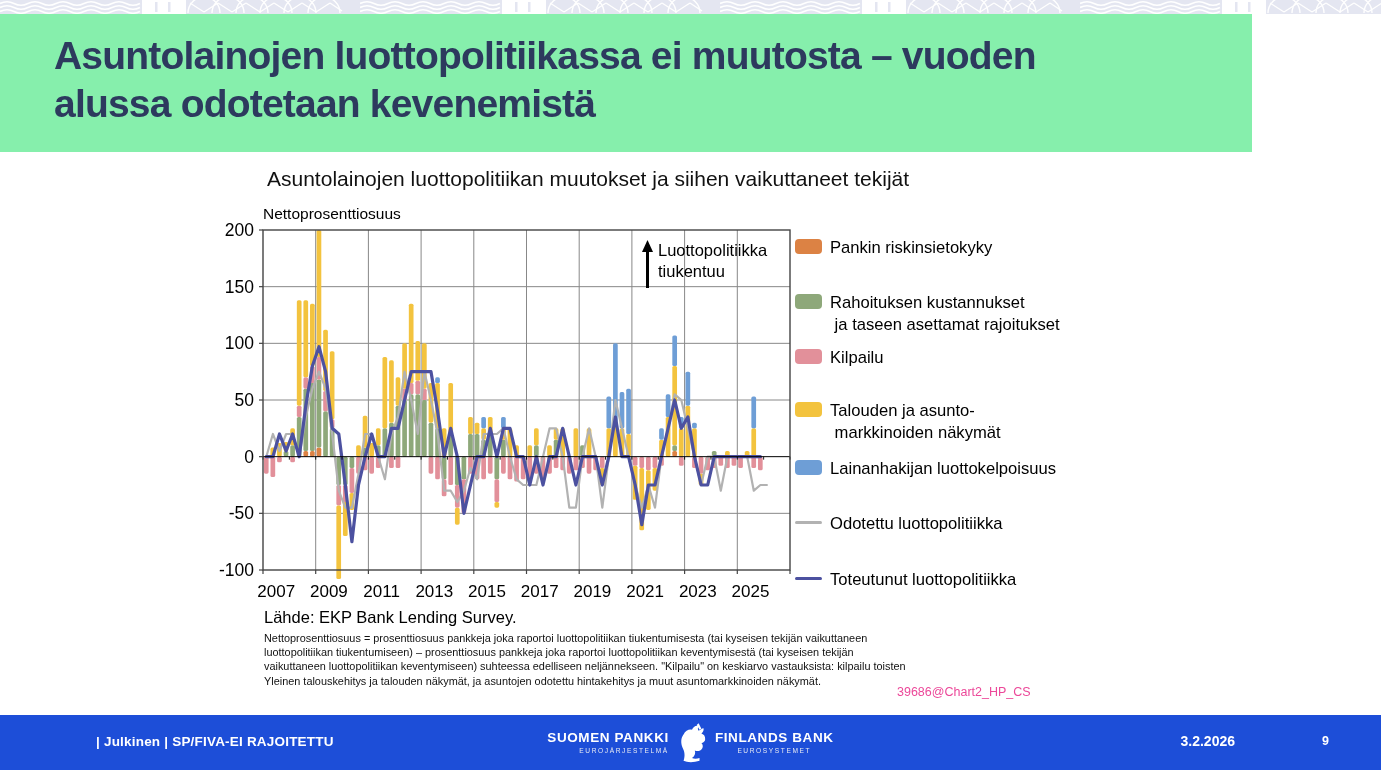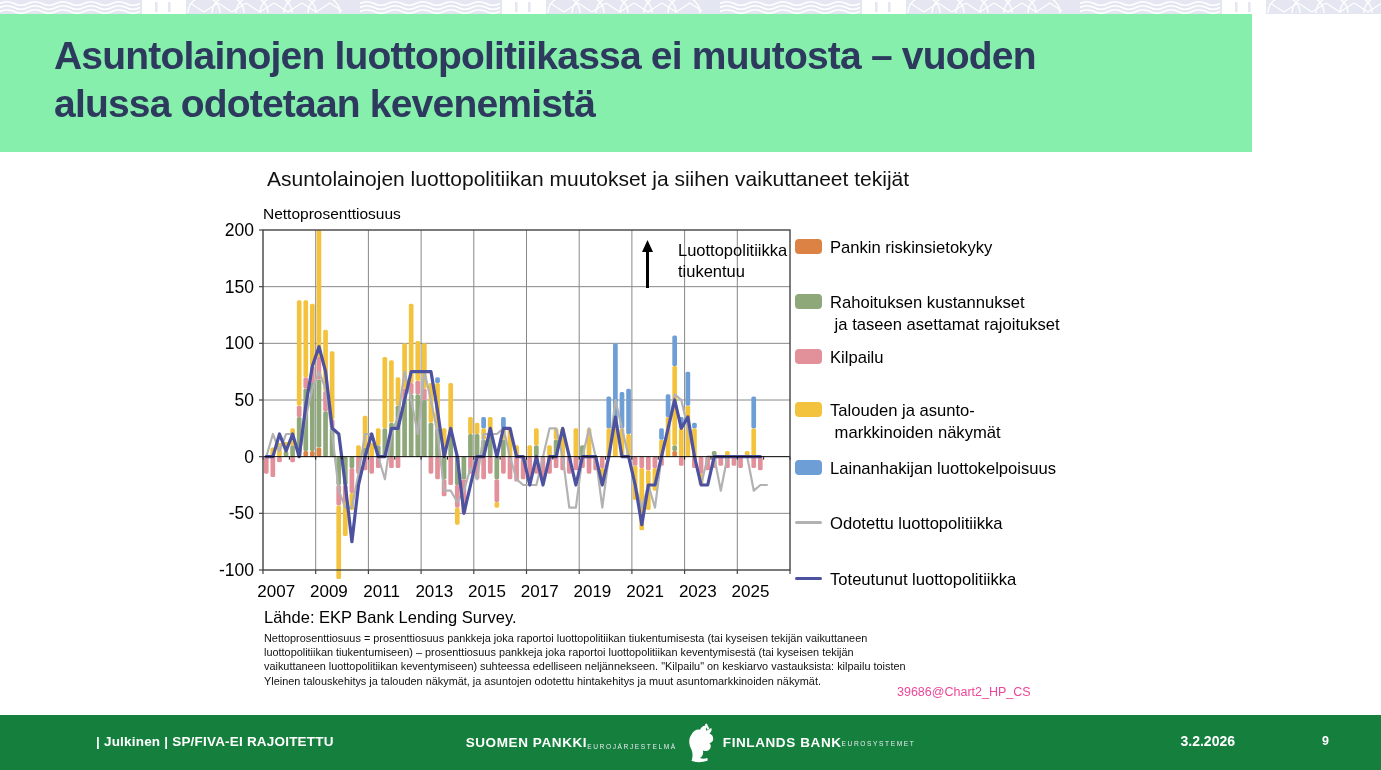--- a/index.html
+++ b/index.html
@@ -11,39 +11,39 @@
 
   .title-band { position:absolute; left:0; top:14px; width:1252px; height:138px; background:#86efac; }
   .slide-title { position:absolute; left:54px; top:18px; font-size:39px; font-weight:700;
                  color:#2d3a5e; line-height:1.24; letter-spacing:-0.8px; }
 
   .chart-title { position:absolute; left:267px; top:167px; font-size:21px; color:#111; }
   .unit-label  { position:absolute; left:263px; top:205px; font-size:15.5px; color:#000; }
 
   #chart-svg { position:absolute; left:210px; top:215px; width:600px; height:400px; }
 
-  .annotation { position:absolute; left:642px; top:240px; display:flex; gap:25px; align-items:flex-start; }
+  .annotation { position:absolute; left:642px; top:240px; display:flex; gap:5px; align-items:flex-start; }
   .annotation .txt { font-size:16.5px; line-height:1.3; color:#000; }
 
   .legend { position:absolute; left:795px; top:232px; width:310px; height:365px; }
   .legend-item { position:absolute; left:0; display:flex; align-items:flex-start;gap:8px; }
   .legend-swatch { width:27px; height:15px; border-radius:4px; flex:0 0 auto; margin-top:2px; }
   .legend-line   { width:27px; height:3.4px; border-radius:2px; flex:0 0 auto; margin-top:8px; }
   .legend-label  { font-size:16.6px; line-height:1.32; color:#000; }
 
   .source-text { position:absolute; left:264px; top:608px; font-size:16.5px; color:#000; }
   .footnote { position:absolute; left:264px; top:631px; width:660px; font-size:10.9px;
               line-height:1.3; color:#111; }
   .chart-id { position:absolute; left:897px; top:685px; font-size:12.5px; color:#ec4899; }
 
-  .footer { position:absolute; left:0; top:715px; width:1381px; height:55px; background:#15803d; color:#fff; }
+  .footer { position:absolute; left:0; top:715px; width:1381px; height:55px; background:#1d4ed8; color:#fff; }
   .classification { position:absolute; left:96px; top:19px; font-size:13.5px; font-weight:700; letter-spacing:0.2px; }
   .footer-logo { position:absolute; left:0; top:6px; width:1381px; display:flex; justify-content:center;
                  align-items:center; gap:7px; }
-  .logo-block { display:flex; flex-direction:row; }
+  .logo-block { display:flex; flex-direction:column; }
   .logo-block.left  { align-items:flex-end; text-align:right; }
   .logo-block.right { align-items:center; }
   .logo-main { font-size:13.5px; font-weight:700; letter-spacing:0.6px; }
   .logo-sub  { font-size:6.6px; letter-spacing:1.6px; margin-top:2px; color:#e8eaf2; }
   .footer-date { position:absolute; right:146px; top:18px; font-size:14px; font-weight:700; }
   .footer-page { position:absolute; right:52px; top:19px; font-size:12.5px; font-weight:700; }
 </style>
 </head>
 <body>
 

